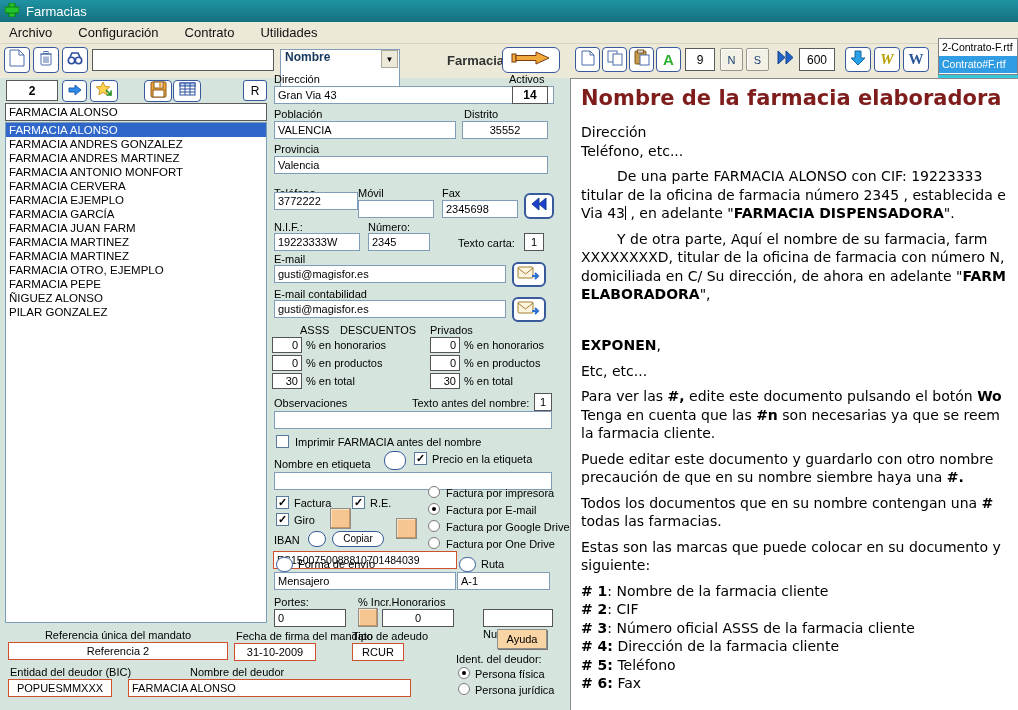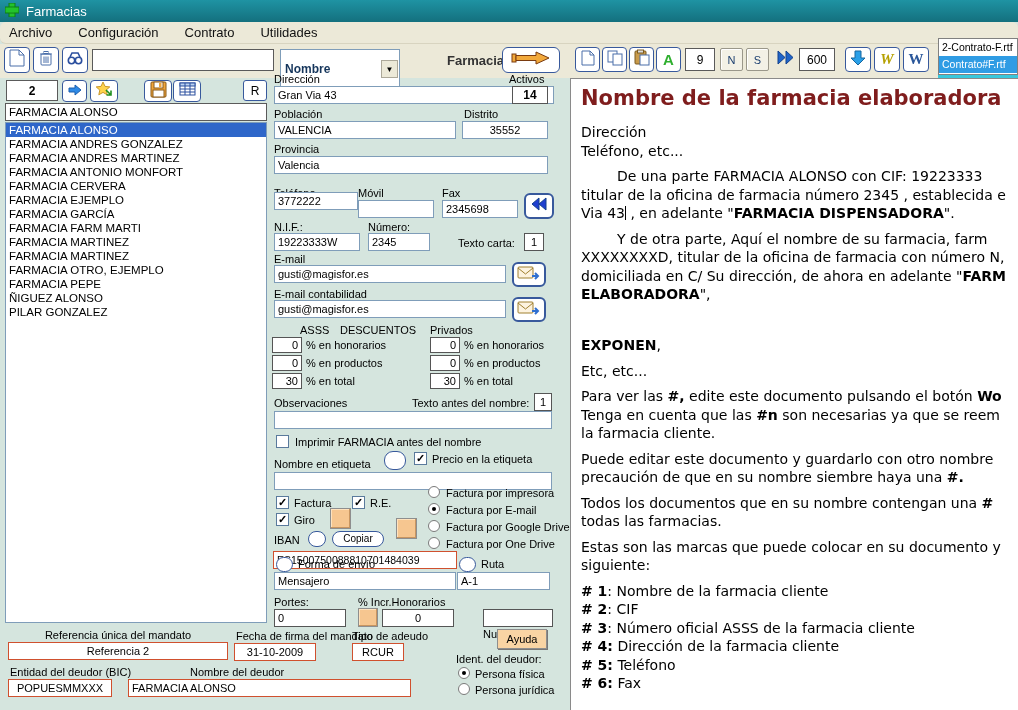--- a/index.html
+++ b/index.html
@@ -6,21 +6,21 @@
   html,body { width:1018px; height:710px; overflow:hidden; }
   #app { position:relative; width:1018px; height:710px; background:#d5e5de;
          font-family:"Liberation Sans",sans-serif; cursor:default; }
   
   #titlebar { position:absolute; left:0; top:0; width:1018px; height:22px;
               background:linear-gradient(#1f93a3,#14707e); color:#fff;
               display:flex; align-items:center; padding-left:5px; font-size:13px; }
   #titlebar .ttl { margin-left:7px; }
   #menubar { position:absolute; left:0; top:22px; width:1018px; height:22px;
              background:#ece9d8; display:flex; align-items:center; gap:26px;
-             padding-left:9px; font-size:13px; color:#111; border-bottom:1px solid #d8d4c0;border-radius:6px; }
+             padding-left:9px; font-size:13px; color:#111; border-bottom:1px solid #d8d4c0; }
   #toolbar { position:absolute; left:0; top:44px; width:1018px; height:34px; background:#ece9d8; }
   .lbl { position:absolute; font-size:11px; color:#000; white-space:nowrap; }
   .fld { position:absolute; border:1px solid #7f9db9; background:#fff; height:18px;
          font:11px "Liberation Sans",sans-serif; padding:0 3px; color:#000; }
   .fld.ctr { text-align:center; } .fld.rt { text-align:right; }
   .fld.red { border-color:#d0502e; }
   .btn { position:absolute; background:#fff; border:1px solid #38599c; border-radius:4px;
          display:flex; align-items:center; justify-content:center; }
   .gbtn { position:absolute; background:#f3f1e6; border:1px solid #9a978a; border-radius:2px;
           display:flex; align-items:center; justify-content:center;
@@ -96,21 +96,21 @@
           </svg></span>
       </div>
     <div class="btn" style="left:62px;top:3px;width:26px;height:26px;">
         <span><svg width="16" height="14">
             <circle cx="4.5" cy="9.5" r="3.2" fill="none" stroke="#2b4f9e" stroke-width="1.6"></circle>
             <circle cx="11.5" cy="9.5" r="3.2" fill="none" stroke="#2b4f9e" stroke-width="1.6"></circle>
             <path d="M3 6 L5 2 h6 l2 4" fill="none" stroke="#2b4f9e" stroke-width="1.6"></path>
           </svg></span>
       </div>
     <input class="fld" style="left: 92px; top: 5px; width: 182px; height: 22px; border-color: rgb(90, 90, 90);" value="">
-    <div style="position:absolute;left:280px;top:5px;width:120px;height:40px;background:#fff;border:1px solid #7f9db9;display:flex;align-items:center;">
+    <div style="position:absolute;left:280px;top:5px;width:120px;height:40px;background:#fff;border:1px solid #7f9db9;display:flex;">
       <span class="boldnavy" style="padding-left:4px;font-size:12px;flex:1;">Nombre</span>
       <span style="width:17px;height:18px;background:#ece9d8;border:1px solid #aca899;display:flex;align-items:center;justify-content:center;font-size:8px;color:#000;margin-right:1px;">▼</span>
     </div>
     <span style="position:absolute;left:447px;top:9px;font-weight:bold;font-size:13px;color:#333;">Farmacias</span>
     <div class="btn" style="left:502px;top:3px;width:58px;height:26px;border-radius:6px;">
         <span><svg width="42" height="18">
             <rect x="2" y="5" width="4" height="8" fill="#f2a93b" stroke="#7a3b10"></rect>
             <path d="M6 6.5 h20 V3 l13 6 -13 6 v-3.5 H6 z" fill="#f2a93b" stroke="#7a3b10"></path>
           </svg></span>
       </div>
@@ -199,21 +199,21 @@
   <div class="btn" style="left:243px;top:80px;width:24px;height:21px;border-radius:3px;font-size:12px;color:#000;">R</div>
   <input class="fld" style="left: 5px; top: 103px; width: 262px; height: 18px; border-color: rgb(90, 90, 90); font-size: 11.5px;" value="FARMACIA ALONSO">
   <div id="phlist">
       <div class="litem sel">FARMACIA ALONSO</div>
       <div class="litem">FARMACIA ANDRES GONZALEZ</div>
       <div class="litem">FARMACIA ANDRES MARTINEZ</div>
       <div class="litem">FARMACIA ANTONIO MONFORT</div>
       <div class="litem">FARMACIA CERVERA</div>
       <div class="litem">FARMACIA EJEMPLO</div>
       <div class="litem">FARMACIA GARCÍA</div>
-      <div class="litem">FARMACIA FARM MARTI</div>
+      <div class="litem">FARMACIA JUAN FARM</div>
       <div class="litem">FARMACIA MARTINEZ</div>
       <div class="litem">FARMACIA MARTINEZ</div>
       <div class="litem">FARMACIA OTRO, EJEMPLO</div>
       <div class="litem">FARMACIA PEPE</div>
       <div class="litem">ÑIGUEZ ALONSO</div>
       <div class="litem">PILAR GONZALEZ</div>
     </div>
 
   <div class="lbl" style="left:8px;top:629px;width:220px;text-align:center;">Referencia única del mandato</div>
   <input class="fld red ctr" style="left: 8px; top: 642px; width: 220px;" value="Referencia 2">

